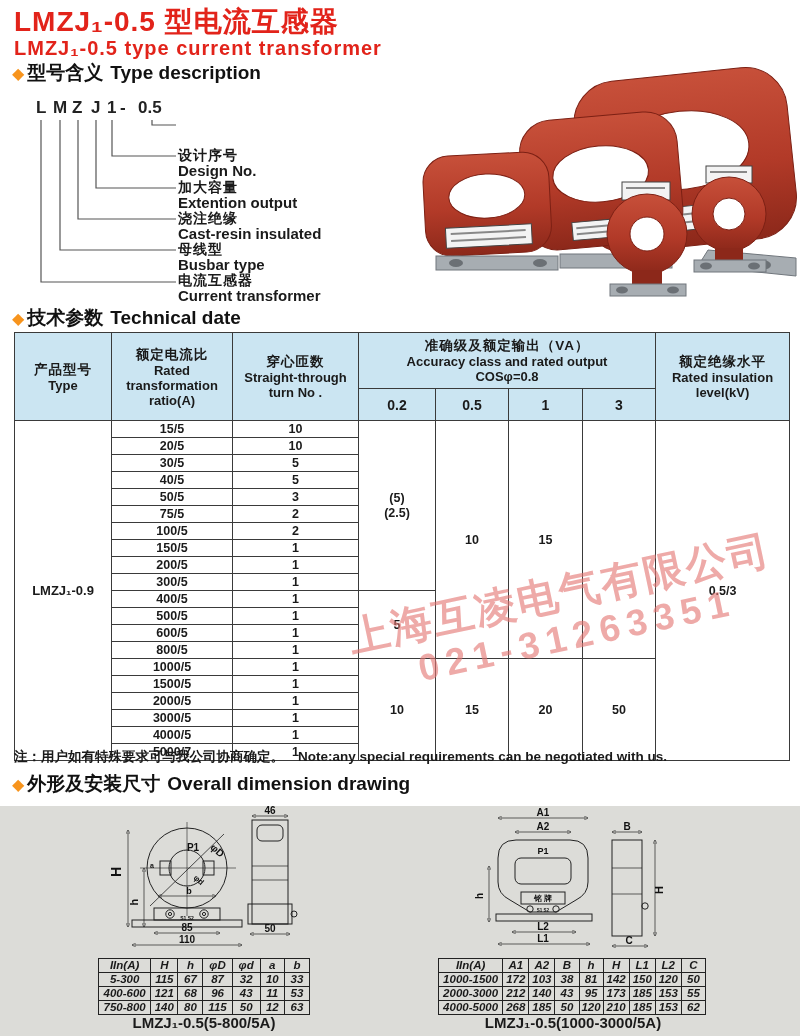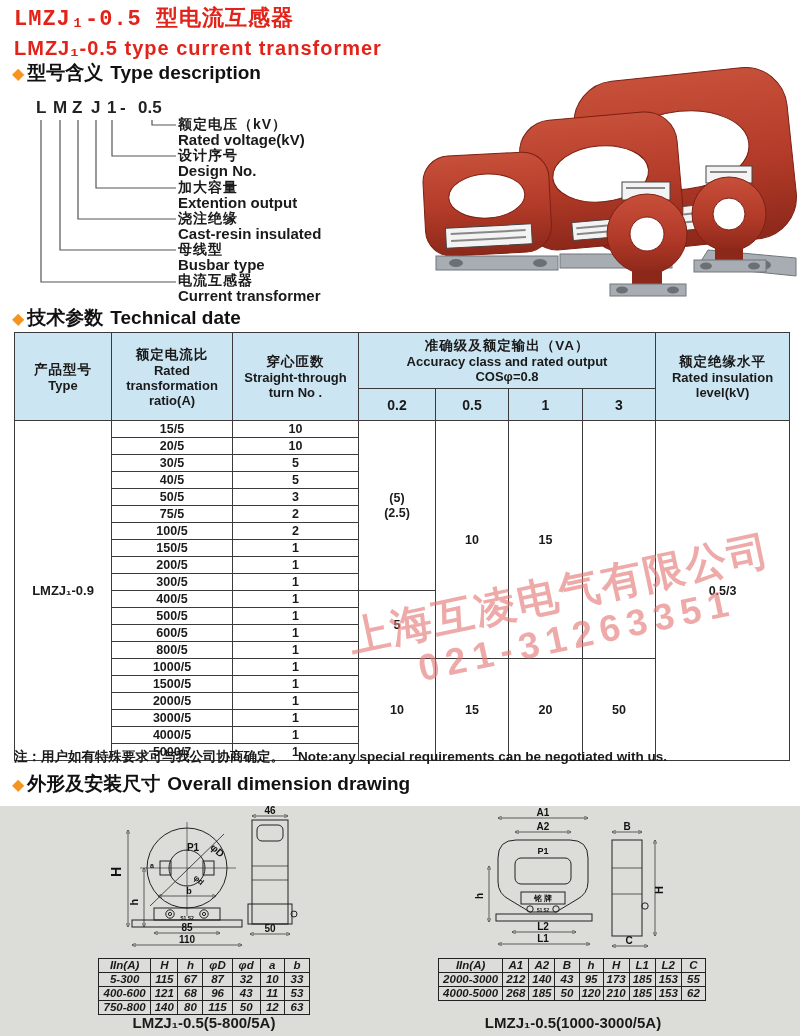--- a/index.html
+++ b/index.html
@@ -1,20 +1,20 @@
 <!DOCTYPE html>
 <html><head>
 <meta charset="utf-8">
 <style>
   html,body{margin:0;padding:0;background:#fff;}
   .page{position:relative;width:800px;height:1036px;background:#fff;overflow:hidden;
         font-family:"Liberation Sans","DejaVu Sans",sans-serif;color:#1a1a1a;}
 
   
-  .title-cn{position:absolute;left:14px;top:3px;font-size:22px;font-weight:bold;color:#e2231a;letter-spacing:1px;white-space:nowrap;font-family:Liberation Mono, monospace;}
+  .title-cn{position:absolute;left:14px;top:3px;font-size:28px;font-weight:bold;color:#e2231a;letter-spacing:1px;white-space:nowrap;}
   .title-en{position:absolute;left:14px;top:37px;font-size:20px;font-weight:bold;color:#e2231a;letter-spacing:1px;white-space:nowrap;}
 
   .sec-header{position:absolute;display:flex;align-items:center;font-weight:bold;font-size:19px;color:#111;white-space:nowrap;}
   .sec-header .diamond{color:#f7941d;font-size:16px;margin-right:3px;}
   .sec-header .en{margin-left:7px;}
   #sec1{left:12px;top:60px;}
   #sec2{left:12px;top:305px;}
   #sec3{left:12px;top:771px;}
 
   
@@ -89,24 +89,20 @@
 
   <svg class="code-lines" viewBox="0 0 400 215">
     <polyline points="152,25 152,30 176,30"></polyline>
     <polyline points="112,25 112,61 176,61"></polyline>
     <polyline points="96,25 96,93 176,93"></polyline>
     <polyline points="78,25 78,124 176,124"></polyline>
     <polyline points="60,25 60,155 176,155"></polyline>
     <polyline points="41,25 41,187 176,187"></polyline>
   </svg>
 
-  <div class="meaning" style="top:116px">
-    <div class="m-cn">额定电压（kV）</div>
-    <div class="m-en">Rated voltage(kV)</div>
-  </div>
   <div class="meaning" style="top:147px">
     <div class="m-cn">设计序号</div>
     <div class="m-en">Design No.</div>
   </div>
   <div class="meaning" style="top:179px">
     <div class="m-cn">加大容量</div>
     <div class="m-en">Extention output</div>
   </div>
   <div class="meaning" style="top:210px">
     <div class="m-cn">浇注绝缘</div>
@@ -502,20 +498,31 @@
         <th>A1</th>
         <th>A2</th>
         <th>B</th>
         <th>h</th>
         <th>H</th>
         <th>L1</th>
         <th>L2</th>
         <th>C</th>
       </tr>
       <tr>
+        <td>1000-1500</td>
+            <td>172</td>
+            <td>103</td>
+            <td>38</td>
+            <td>81</td>
+            <td>142</td>
+            <td>150</td>
+            <td>120</td>
+            <td>50</td>
+      </tr>
+      <tr>
         <td>2000-3000</td>
             <td>212</td>
             <td>140</td>
             <td>43</td>
             <td>95</td>
             <td>173</td>
             <td>185</td>
             <td>153</td>
             <td>55</td>
       </tr>

